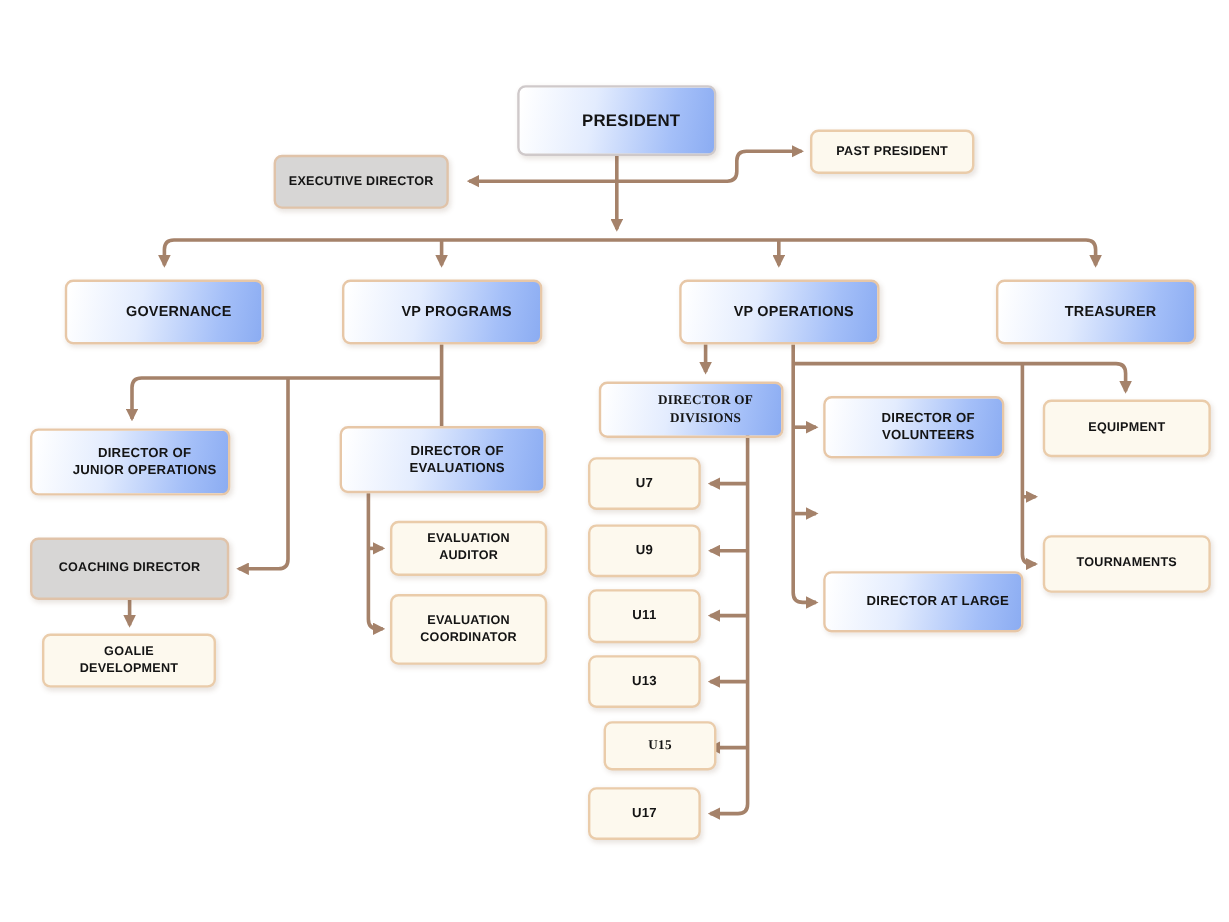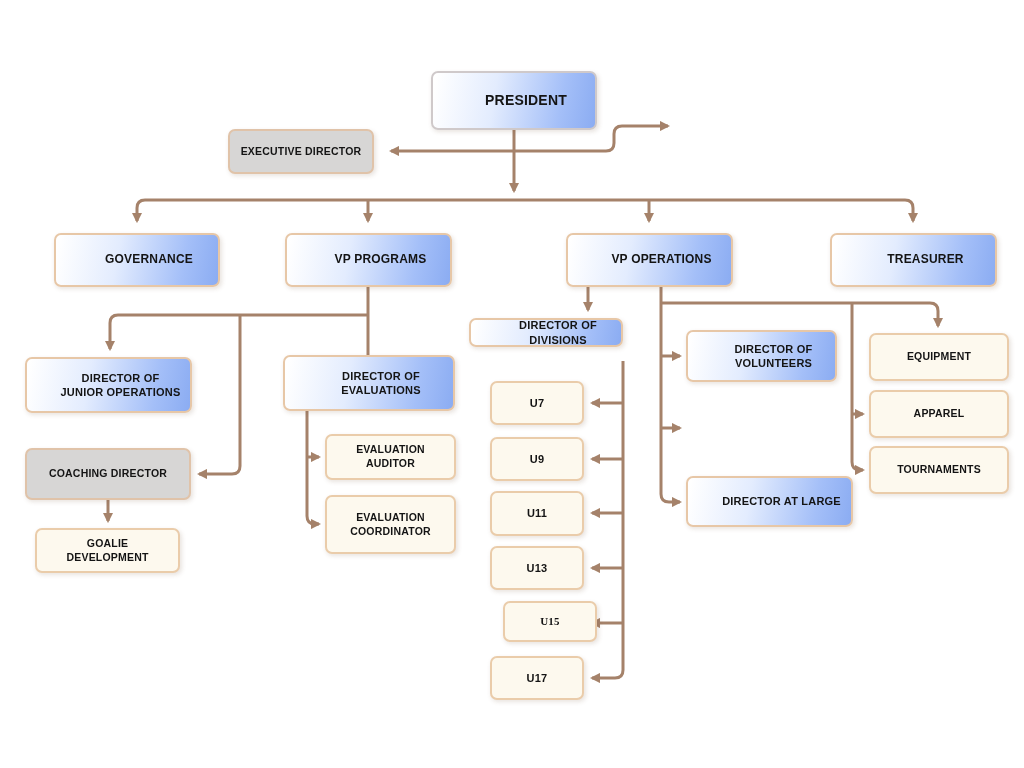--- a/index.html
+++ b/index.html
@@ -66,42 +66,42 @@
 
     <path class="conn" d="M 623 361 V 670 Q 623 678 615 678 H 592" marker-end="url(#arw)"></path>
     <path class="conn" d="M 623 403 H 592" marker-end="url(#arw)"></path>
     <path class="conn" d="M 623 459 H 592" marker-end="url(#arw)"></path>
     <path class="conn" d="M 623 513 H 592" marker-end="url(#arw)"></path>
     <path class="conn" d="M 623 568 H 592" marker-end="url(#arw)"></path>
     <path class="conn" d="M 623 623 H 592" marker-end="url(#arw)"></path>
   </svg>
 
   <div class="node blue president-border fs14" style="left:431px; top:71px;  width:166px; height:59px;">PRESIDENT</div>
+  <div class="node cream fs10" style="left:675px; top:108px; width:137px; height:37px;">PAST PRESIDENT</div>
   <div class="node gray fs10" style="left:228px; top:129px; width:146px; height:45px;">EXECUTIVE DIRECTOR</div>
 
   <div class="node blue fs12" style="left:54px;  top:233px; width:166px; height:54px;">GOVERNANCE</div>
   <div class="node blue fs12" style="left:285px; top:233px; width:167px; height:54px;">VP PROGRAMS</div>
   <div class="node blue fs12" style="left:566px; top:233px; width:167px; height:54px;">VP OPERATIONS</div>
   <div class="node blue fs12" style="left:830px; top:233px; width:167px; height:54px;">TREASURER</div>
 
   <div class="node blue fs11" style="left:25px;  top:357px; width:167px; height:56px;">DIRECTOR OF JUNIOR OPERATIONS</div>
   <div class="node blue fs11" style="left:283px; top:355px; width:172px; height:56px;">DIRECTOR OF EVALUATIONS</div>
   <div class="node gray fs10" style="left:25px;  top:448px; width:166px; height:52px;">COACHING DIRECTOR</div>
   <div class="node cream fs10" style="left:35px;  top:528px; width:145px; height:45px;">GOALIE DEVELOPMENT</div>
   <div class="node cream fs10" style="left:325px; top:434px; width:131px; height:46px;">EVALUATION AUDITOR</div>
   <div class="node cream fs10" style="left:325px; top:495px; width:131px; height:59px;">EVALUATION COORDINATOR</div>
 
-  <div class="node blue fs11" style="left:469px; top:318px; width:154px; height:29px;">DIRECTOR OF DIVISIONS</div>
+  <div class="node blue fs11" style="left:499px; top:318px; width:154px; height:47px;font-family:Liberation Serif, serif;">DIRECTOR OF DIVISIONS</div>
   <div class="node cream fs11" style="left:490px; top:381px; width:94px;  height:44px;">U7</div>
   <div class="node cream fs11" style="left:490px; top:437px; width:94px;  height:44px;">U9</div>
   <div class="node cream fs11" style="left:490px; top:491px; width:94px;  height:45px;">U11</div>
   <div class="node cream fs11" style="left:490px; top:546px; width:94px;  height:44px;">U13</div>
   <div class="node cream fs11" style="left:503px; top:601px; width:94px;  height:41px;font-family:Liberation Serif, serif;">U15</div>
   <div class="node cream fs11" style="left:490px; top:656px; width:94px;  height:44px;">U17</div>
 
   <div class="node blue fs11" style="left:686px; top:330px; width:151px; height:52px;">DIRECTOR OF VOLUNTEERS</div>
   <div class="node blue fs11" style="left:686px; top:476px; width:167px; height:51px;">DIRECTOR AT LARGE</div>
 
   <div class="node cream fs10" style="left:869px; top:333px; width:140px; height:48px;">EQUIPMENT</div>
-  <div class="node cream fs10" style="left:869px; top:390px; width:140px; height:48px;">APPAREL</div>
   <div class="node cream fs10" style="left:869px; top:446px; width:140px; height:48px;">TOURNAMENTS</div>
 
 </div>
 
 </body></html>

